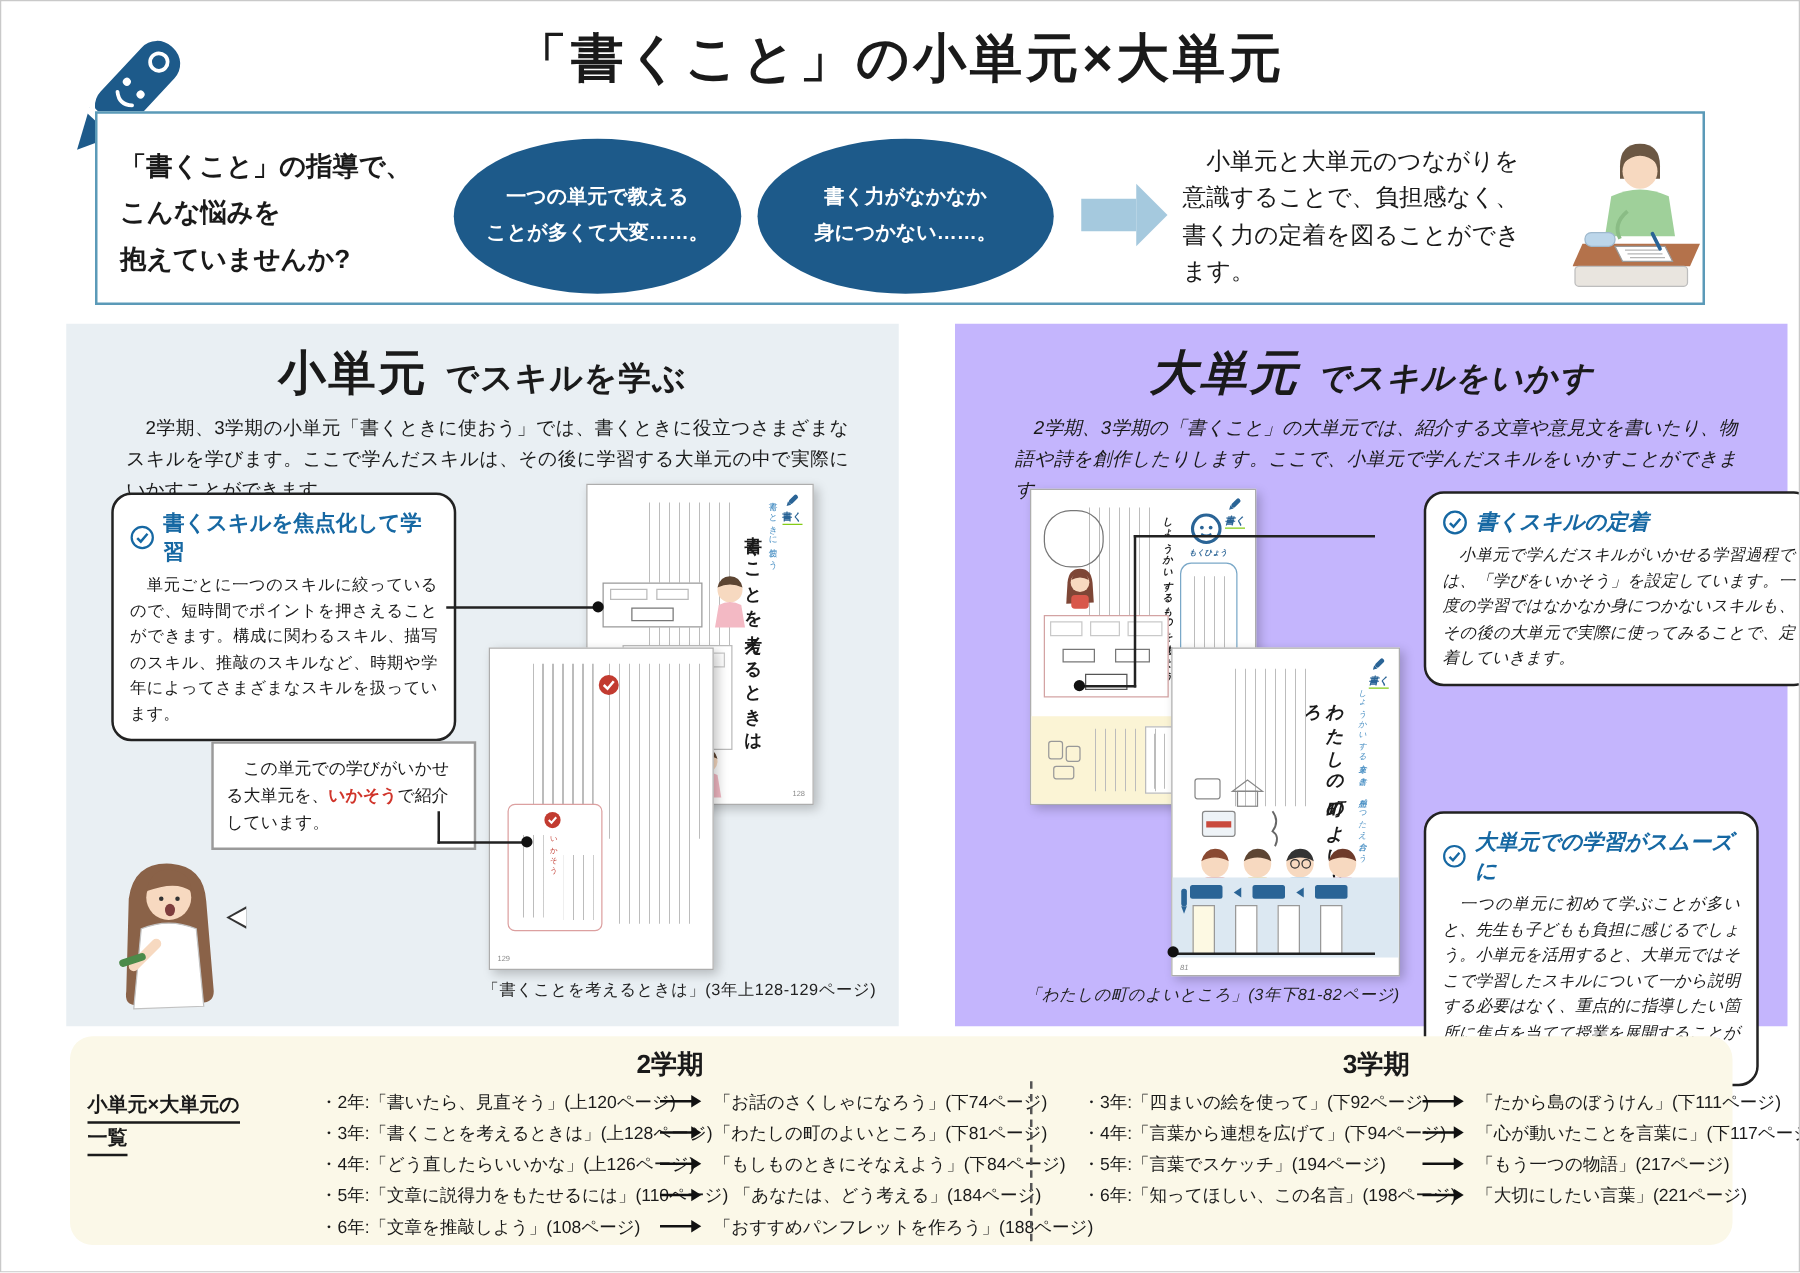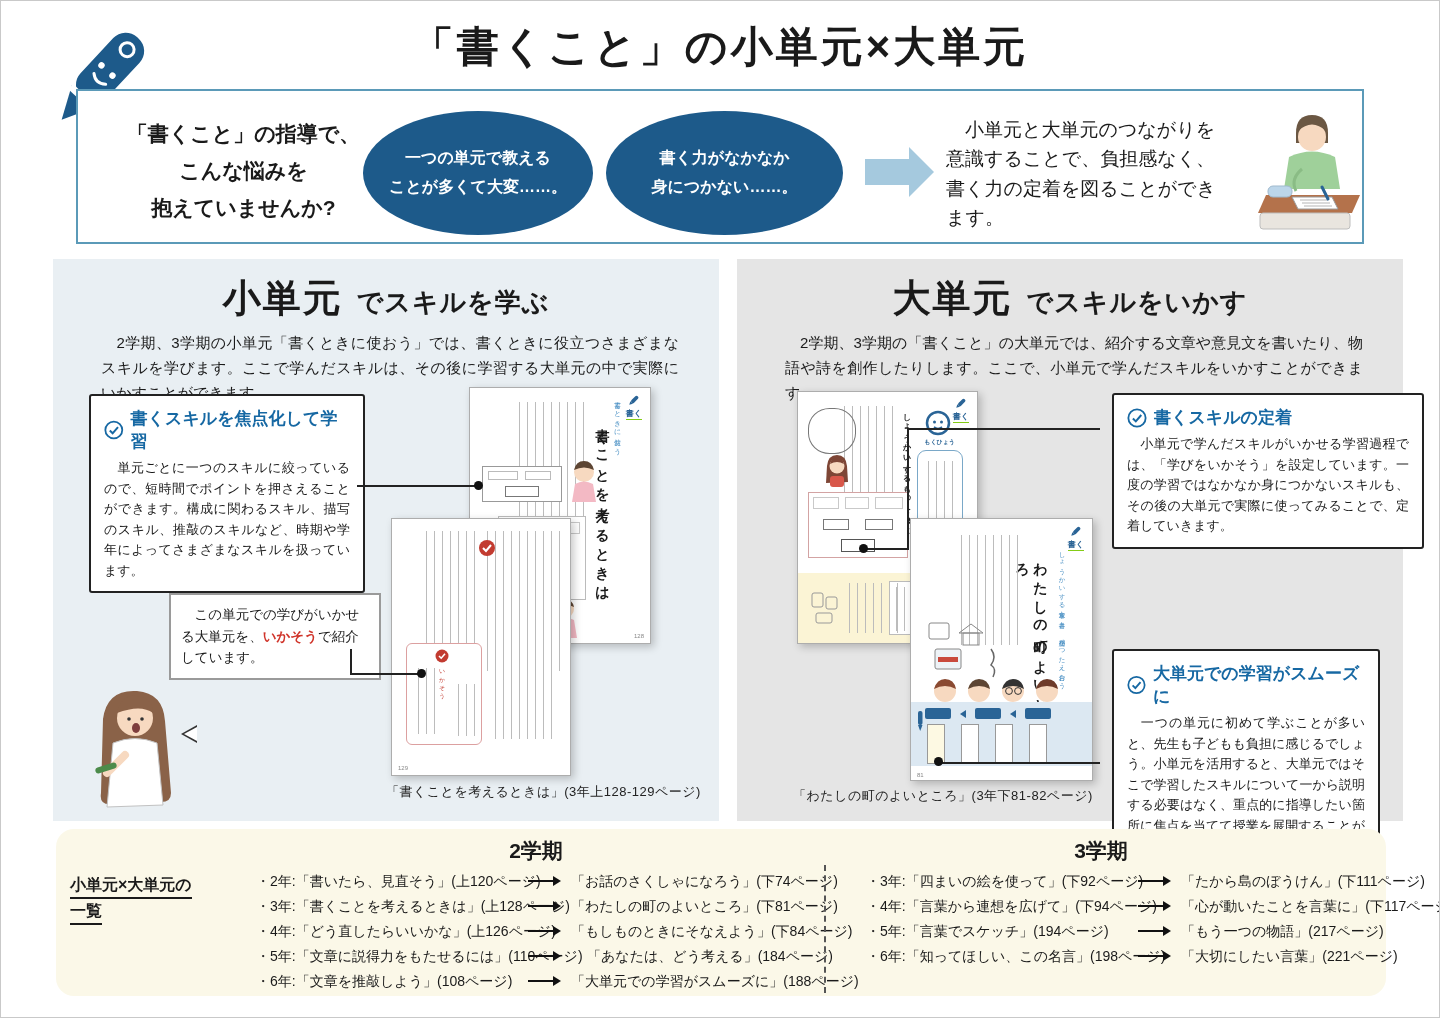--- a/index.html
+++ b/index.html
@@ -8,44 +8,44 @@
         font-family:"Liberation Sans",sans-serif;color:#1a1a1a;}
   .abs{position:absolute;}
   .pre{white-space:pre-line;}
   .jp{text-align:justify;}
 
   
   .page-title{top:18px;left:0;width:100%;text-align:center;font-size:42px;
               font-weight:bold;letter-spacing:3px;}
   .intro-box{left:75px;top:88px;width:1288px;height:155px;background:#fff;
              border:2px solid #5b9ab8;box-sizing:border-box;}
-  .intro-question{left:18px;top:25px;width:295px;text-align:center;font-size:21px;
+  .intro-question{left:18px;top:25px;width:295px;font-size:21px;
                   font-weight:bold;line-height:1.75;}
   .worry{border-radius:50%;background:#1d5a8a;color:#fff;display:flex;
          align-items:center;justify-content:center;text-align:center;
          font-size:16px;font-weight:bold;line-height:1.8;}
   .worry1{left:285px;top:20px;width:230px;height:124px;}
   .worry2{left:528px;top:20px;width:237px;height:124px;}
   .block-arrow{left:787px;top:68px;width:44px;height:26px;background:#a5c9de;}
   .block-arrow:after{content:"";position:absolute;left:44px;top:-12px;width:0;height:0;
                      border-left:25px solid #a5c9de;border-top:25px solid transparent;
                      border-bottom:25px solid transparent;}
   .intro-solution{left:868px;top:24px;width:310px;font-size:19px;line-height:1.55;}
 
   
   .panel{top:258px;width:666px;height:562px;}
   .panel-left{left:52px;background:#e9eff3;}
-  .panel-right{left:736px;background:#e5e5e5;}
+  .panel-right{left:763px;background:#c4b5fd;font-style:italic;}
   .panel-heading{top:14px;left:0;width:100%;display:flex;justify-content:center;
                  align-items:baseline;gap:14px;}
   .panel-heading .big{font-size:38px;font-weight:bold;letter-spacing:2px;}
   .panel-heading .small{font-size:26px;font-weight:bold;letter-spacing:1px;}
   .panel-desc{left:48px;top:72px;width:578px;font-size:15px;line-height:1.65;}
 
-  .callout{background:#fff;border:2px solid #222;border-radius:3px;
+  .callout{background:#fff;border:2px solid #222;border-radius:16px;
            box-sizing:border-box;padding:11px 13px 10px 13px;}
   .callout-head{display:flex;align-items:center;gap:7px;color:#1668a3;
                 font-weight:bold;font-size:17px;margin-bottom:5px;}
   .callout-body{font-size:13px;line-height:1.58;}
 
   .note-box{background:#fff;border:2px solid #9a9a9a;box-sizing:border-box;
             padding:9px 10px;font-size:13.5px;line-height:1.6;}
   .hl-red{color:#d0342a;font-weight:bold;}
 
   .speech-bubble{background:#fff;border:2px solid #333;border-radius:60px;
@@ -431,21 +431,21 @@
     <div class="row-arrow" style="left:472px;top:51px;"></div>
     <div class="row-arrow" style="left:472px;top:76px;"></div>
     <div class="row-arrow" style="left:472px;top:101px;"></div>
     <div class="row-arrow" style="left:472px;top:126px;"></div>
     <div class="row-arrow" style="left:472px;top:151px;"></div>
 
     <div class="abs map-row" style="left:515px;top:42px;">「お話のさくしゃになろう」(下74ページ)</div>
     <div class="abs map-row" style="left:515px;top:67px;">「わたしの町のよいところ」(下81ページ)</div>
     <div class="abs map-row" style="left:515px;top:92px;">「もしものときにそなえよう」(下84ページ)</div>
     <div class="abs map-row" style="left:515px;top:117px;margin-left:16px;">「あなたは、どう考える」(184ページ)</div>
-    <div class="abs map-row" style="left:515px;top:142px;">「大単元での学習がスムーズに」(188ページ)</div>
+    <div class="abs map-row" style="left:515px;top:142px;">「おすすめパンフレットを作ろう」(188ページ)</div>
 
     <div class="abs dash-div" style="left:768px;top:36px;height:128px;"></div>
 
     <div class="abs map-row" style="left:810px;top:42px;">・3年:「四まいの絵を使って」(下92ページ)</div>
     <div class="abs map-row" style="left:810px;top:67px;">・4年:「言葉から連想を広げて」(下94ページ)</div>
     <div class="abs map-row" style="left:810px;top:92px;">・5年:「言葉でスケッチ」(194ページ)</div>
     <div class="abs map-row" style="left:810px;top:117px;">・6年:「知ってほしい、この名言」(198ページ)</div>
 
     <div class="row-arrow" style="left:1082px;top:51px;"></div>
     <div class="row-arrow" style="left:1082px;top:76px;"></div>

